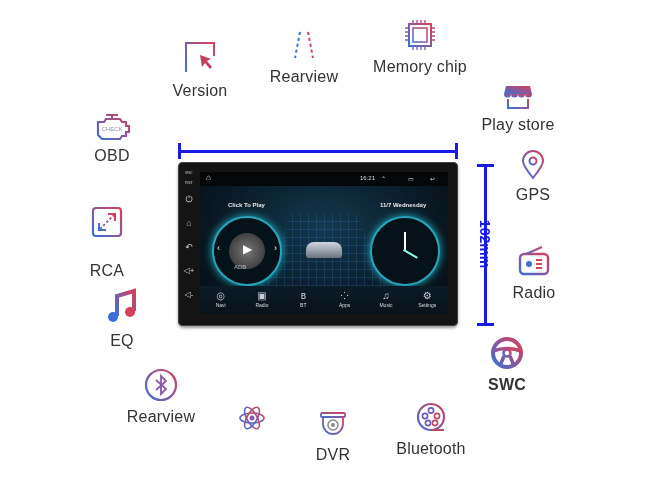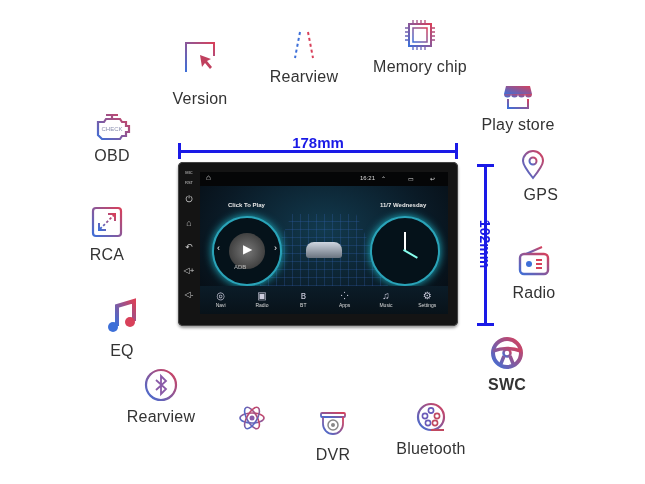--- a/index.html
+++ b/index.html
@@ -41,21 +41,21 @@
     </linearGradient>
   </defs>
 </svg>
 
 <div class="feat" style="left:165px;top:40px;width:70px;">
   <svg class="ic" width="34" height="34" viewBox="0 0 34 34">
       <path d="M3 32 V3 H31 V16" fill="none" stroke="url(#br)" stroke-width="2"></path>
       <path d="M3 32 H16" stroke="url(#br)" stroke-width="2"></path>
       <path d="M17 15 L28 19 L24 21 L29 27 L27 29 L22 23 L19 27 Z" fill="#c0405e"></path>
     </svg>
-  <span class="lbl" style="margin-top:16px;">Version</span>
+  <span class="lbl" style="margin-top:8px;">Version</span>
 </div>
 
 <div class="feat" style="left:264px;top:30px;width:80px;">
   <svg class="ic" width="30" height="30" viewBox="0 0 30 30">
       <path d="M11 2 L6 28" stroke="#3d6fd8" stroke-width="2" stroke-dasharray="3 3"></path>
       <path d="M19 2 L24 28" stroke="#d8405a" stroke-width="2" stroke-dasharray="3 3"></path>
     </svg>
   <span class="lbl" style="margin-top:8px;">Rearview</span>
 </div>
 
@@ -78,48 +78,48 @@
 
 <div class="feat" style="left:478px;top:82px;width:80px;">
   <svg class="ic" width="30" height="28" viewBox="0 0 30 28">
       <path d="M3 4h24l2 8H1z" fill="url(#br)"></path>
       <path d="M1 12a3.5 3.5 0 0 0 7 0a3.5 3.5 0 0 0 7 0a3.5 3.5 0 0 0 7 0a3.5 3.5 0 0 0 7 0" fill="url(#br)"></path>
       <path d="M5 17v9h20v-9" fill="none" stroke="url(#br)" stroke-width="2"></path>
     </svg>
   <span class="lbl" style="margin-top:6px;text-align:center;">Play store</span>
 </div>
 
-<div class="feat" style="left:508px;top:150px;width:50px;text-align:right;">
+<div class="feat" style="left:508px;top:150px;width:50px;">
   <svg class="ic" width="24" height="30" viewBox="0 0 24 30">
       <path d="M12 28 C4 18 2 14 2 11a10 10 0 0 1 20 0c0 3-2 7-10 17z" fill="none" stroke="url(#br)" stroke-width="2"></path>
       <circle cx="12" cy="11" r="3.5" fill="none" stroke="url(#br)" stroke-width="2"></circle>
     </svg>
   <span class="lbl" style="margin-top:6px;">GPS</span>
 </div>
 
 <div class="feat" style="left:84px;top:206px;width:46px;">
   <svg class="ic" width="32" height="32" viewBox="0 0 32 32">
       <rect x="2" y="2" width="28" height="28" rx="3" fill="none" stroke="url(#br)" stroke-width="2.2"></rect>
       <path d="M9 23 L23 9" stroke="url(#br)" stroke-width="1.8" stroke-dasharray="2.5 2"></path>
       <path d="M17 8h7v7M8 17v7h7" fill="none" stroke="url(#br)" stroke-width="2"></path>
     </svg>
-  <span class="lbl" style="margin-top:8px;">RCA</span>
+  <span class="lbl" style="margin-top:24px;">RCA</span>
 </div>
 
 <div class="feat" style="left:506px;top:246px;width:56px;">
   <svg class="ic" width="32" height="30" viewBox="0 0 32 30">
       <path d="M8 8 L24 1" stroke="url(#br)" stroke-width="2"></path>
       <rect x="2" y="8" width="28" height="20" rx="4" fill="none" stroke="url(#br)" stroke-width="2.4"></rect>
       <circle cx="11" cy="18" r="3" fill="#3d6fd8"></circle>
       <path d="M18 14h6M18 18h6M18 22h6" stroke="#d8405a" stroke-width="2"></path>
     </svg>
   <span class="lbl" style="margin-top:8px;">Radio</span>
 </div>
 
-<div class="feat" style="left:100px;top:298px;width:44px;">
+<div class="feat" style="left:100px;top:288px;width:44px;">
   <svg class="ic" width="30" height="36" viewBox="0 0 30 36">
       <path d="M10 28 V8 L27 3 V23" fill="none" stroke="url(#br)" stroke-width="4"></path>
       <circle cx="6" cy="29" r="5" fill="#3d6fd8"></circle>
       <circle cx="23" cy="24" r="5" fill="#d8405a"></circle>
     </svg>
   <span class="lbl" style="margin-top:8px;">EQ</span>
 </div>
 
 <div class="feat" style="left:480px;top:336px;width:54px;">
   <svg class="ic" width="34" height="34" viewBox="0 0 34 34">
@@ -167,21 +167,20 @@
       <circle cx="19" cy="21" r="2.6" fill="none" stroke="#c04860" stroke-width="1.6"></circle>
       <path d="M15 28 H28" stroke="#c04860" stroke-width="2"></path>
     </svg>
   <span class="lbl" style="margin-top:8px;">Bluetooth</span>
 </div>
 
 <div class="dim-h">
   <div class="line"></div>
   <div class="capL"></div>
   <div class="capR"></div>
-  <div class="txt">178mm</div>
 </div>
 <div class="dim-v">
   <div class="line"></div>
   <div class="capT"></div>
   <div class="capB"></div>
   <div class="txt">102mm</div>
 </div>
 
 <div class="device">
   <div class="side">

